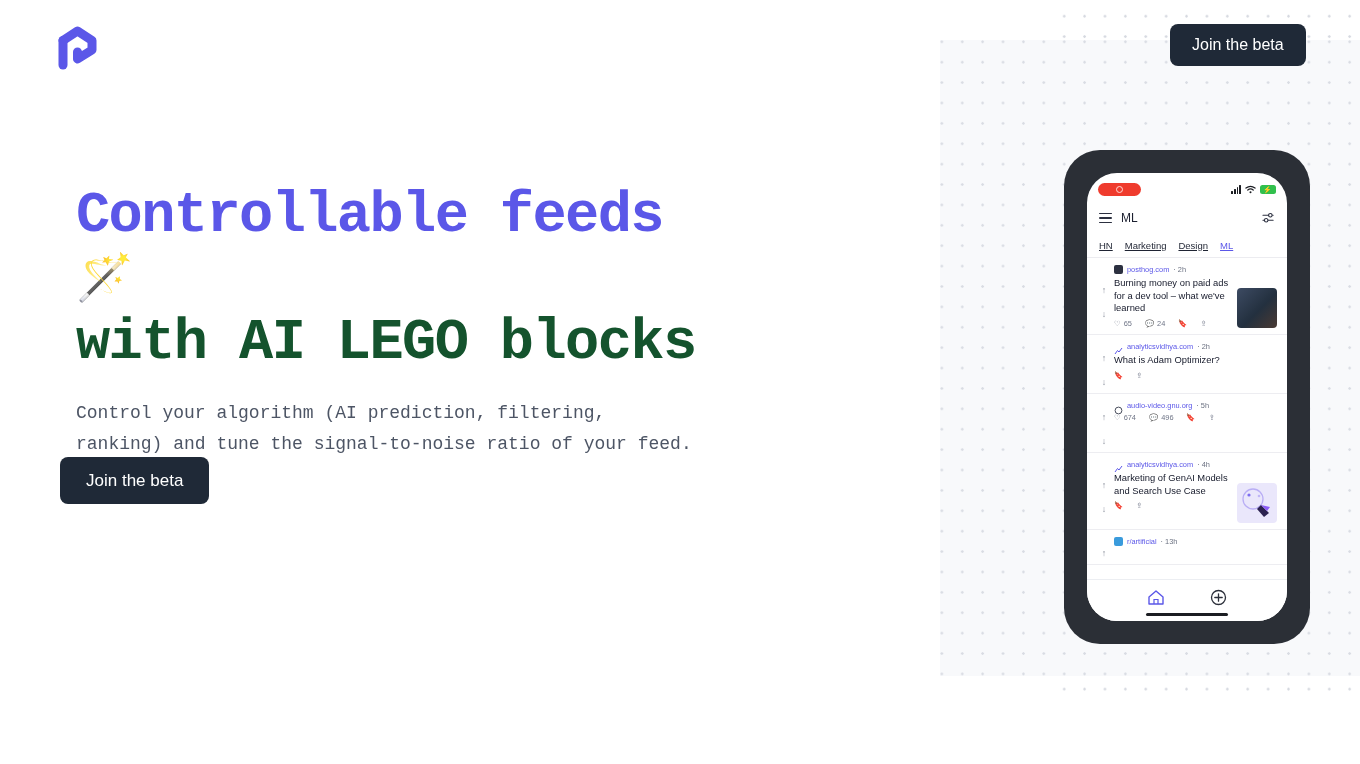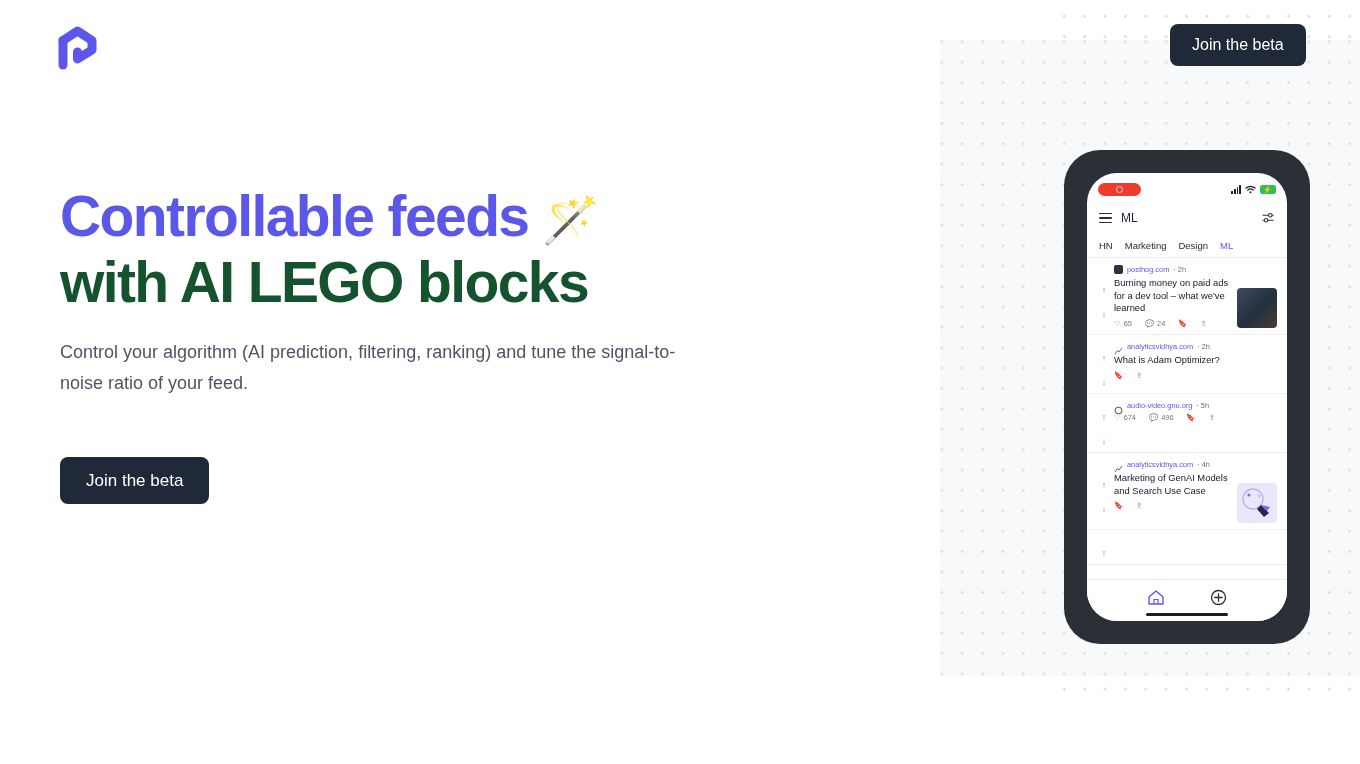--- a/index.html
+++ b/index.html
@@ -37,21 +37,21 @@
     position: absolute; left: 1170px; top: 24px;
     height: 42px; padding: 0 22px;
     display: flex; align-items: center; justify-content: center;
     background: #1f2937; color: #ffffff;
     border: none; border-radius: 8px;
     font-size: 16px; font-family: "Liberation Sans", sans-serif;
     cursor: pointer; white-space: nowrap;
   }
 
   
-  .hero { position: absolute; left: 60px; top: 185px; width: 640px; }
+  .hero { position: absolute; left: 76px; top: 185px; width: 640px; font-family: Liberation Mono, monospace; }
   .headline {
     font-size: 57px; line-height: 62px;
     font-weight: bold; letter-spacing: -1.6px;
   }
   .headline .line1 { color: #5b57e8; display: block; }
   .headline .line2 { color: #14532d; display: block; }
   .wand { font-size: 46px; letter-spacing: 0; }
   .subhead {
     margin-top: 24px;
     font-size: 18px; line-height: 31px; color: #4d5565;
@@ -112,21 +112,21 @@
   .burger { width: 13px; display: flex; flex-direction: column; gap: 3px; }
   .burger b { display:block; height: 1.4px; background: #2c3040; border-radius: 1px; }
   .hdr-title { font-size: 12px; color: #1c2030; font-weight: 500; }
   .sliders { width: 13px; height: 12px; }
 
   .tabbar {
     flex: 0 0 25px; display: flex; align-items: center; gap: 12px;
     padding: 0 12px; font-size: 9.5px; color: #1f2433;
     border-bottom: 1px solid #ececf0;
   }
-  .tabbar .tab { cursor: pointer; white-space: nowrap; }
+  .tabbar .tab { cursor: pointer; white-space: nowrap; text-decoration: underline; }
   .tabbar .tab.active { color: #5b57e8; }
 
   .feed { flex: 1 1 auto; overflow: hidden; }
   .post {
     display: flex; padding: 7px 10px 6px 10px;
     border-bottom: 1px solid #ededf1;
   }
   .votes {
     width: 14px; flex: 0 0 14px; display: flex; flex-direction: column;
     align-items: center; justify-content: center; gap: 14px;
@@ -355,20 +355,27 @@
                 </svg>
               </div>
             </div>
           </div>
         </div>
 
         <div class="post">
           <div class="votes">
             <span>↑</span>
           </div>
+          <div class="post-main">
+            <div class="src-row">
+              <span class="favicon reddit"></span>
+              <span class="src-text">r/artificial</span>
+              <span class="src-time">·&nbsp;<span>13h</span></span>
+            </div>
+          </div>
         </div>
 
       </div>
 
       <div class="bottom-nav">
         <svg width="18" height="17" viewBox="0 0 18 17">
           <path d="M2 8 L9 2 L16 8 L16 15 L2 15 Z" fill="none" stroke="#5b57e8" stroke-width="1.4" stroke-linejoin="round"></path>
           <path d="M7 15 L7 10.5 L11 10.5 L11 15" fill="none" stroke="#5b57e8" stroke-width="1.2"></path>
         </svg>
         <svg width="17" height="17" viewBox="0 0 17 17">

